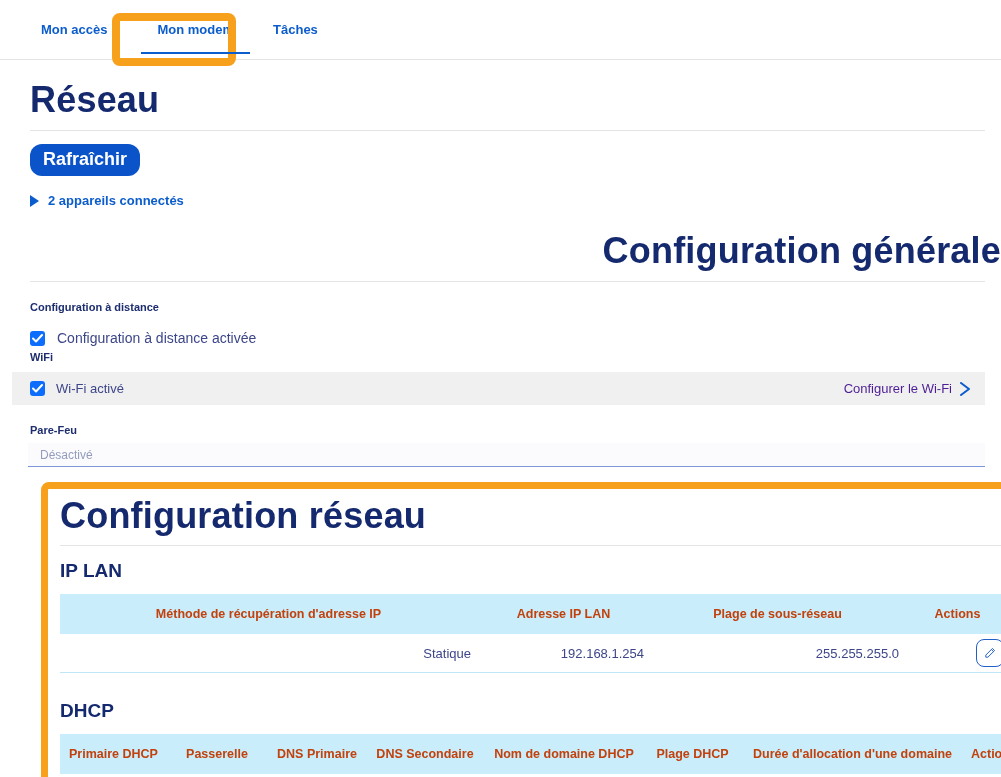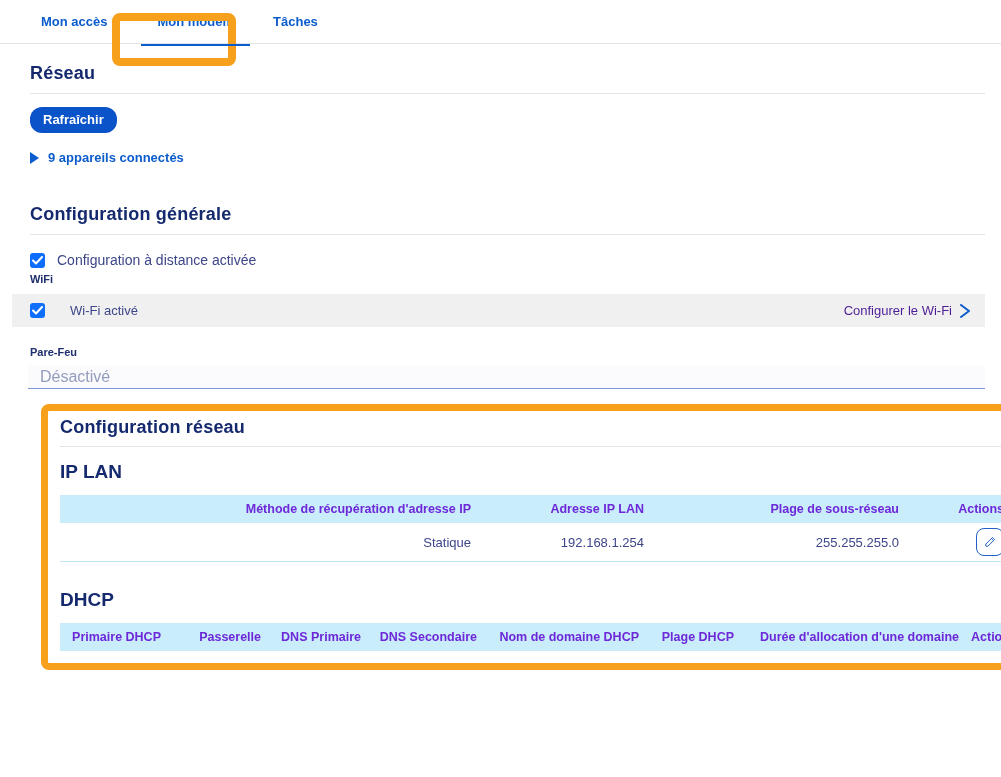--- a/index.html
+++ b/index.html
@@ -10,21 +10,21 @@
     color: #3c4688;
     overflow: hidden;
     position: relative;
   }
 
   
   .tabbar {
     position: relative;
     display: flex;
     align-items: center;
-    height: 44px;
+    height: 60px;
     border-bottom: 1px solid #e4e4e4;
   }
   .tab {
     font-size: 13px;
     font-weight: bold;
     color: #0b5ccc;
     cursor: pointer;
     position: relative;
     white-space: nowrap;
   }
@@ -45,35 +45,35 @@
     width: 124px; height: 53px;
     border: 8px solid #f7a01b;
     border-radius: 8px;
     z-index: 2;
     pointer-events: none;
   }
 
   
   .content { padding: 0 0 0 30px; }
   h1.section-title {
-    font-size: 18px;
+    font-size: 36px;
     font-weight: 600;
     color: #152a6e;
     letter-spacing: 0.2px;
   }
   .rule {
     border: none;
     border-top: 1px solid #e4e4e4;
     margin-right: 16px;
   }
   .btn {
     display: inline-block;
     background: #0a53c9;
     color: #ffffff;
-    font-size: 13px;
+    font-size: 18px;
     font-weight: bold;
     font-family: "Liberation Sans", sans-serif;
     border: none;
     border-radius: 12px;
     padding: 5px 13px 6px;
     cursor: pointer;
   }
   .small-label {
     font-size: 11px;
     font-weight: bold;
@@ -109,54 +109,54 @@
     width: max-content;
   }
   .tri-right {
     width: 0; height: 0;
     border-left: 9px solid #0b5ccc;
     border-top: 6px solid transparent;
     border-bottom: 6px solid transparent;
   }
 
   
-  .title-general { margin-top: 39px; }
+  .title-general { margin-top: 22px; text-align: right; }
   .rule-2 { margin-top: 9px; }
   .btn-restart { margin-top: 13px; }
   .label-remote { margin-top: 19px; }
   .row-remote { margin-top: 17px; }
   .label-wifi { margin-top: 5px; }
   .wifi-band {
     margin: 9px 0 0 -18px;
     width: 973px;
     height: 33px;
     background: #f0f0f0;
     display: flex;
     align-items: center;
     justify-content: space-between;
     padding: 0 14px 0 18px;
   }
-  .wifi-left { display: flex; align-items: flex-start; gap: 25px; }
+  .wifi-left { display: flex; align-items: flex-start; gap: 11px; }
   .wifi-label { font-size: 13px; color: #3c4688; }
   .wifi-config {
     display: flex;
     align-items: center;
     gap: 7px;
     font-size: 13px;
     color: #4c1d95;
     cursor: pointer;
   }
   .label-firewall { margin-top: 19px; }
   .firewall-field {
     margin: 7px 0 0 -2px;
     width: 957px;
     height: 24px;
     background: #fbfbfd;
     border-bottom: 1px solid #7d95d9;
-    font-size: 16px;
+    font-size: 12px;
     color: #939cbd;
     display: flex;
     align-items: center;
     padding-left: 12px;
   }
 
   
   .orange-frame {
     margin: 15px 0 0 11px;
     width: 980px;
@@ -175,25 +175,25 @@
   .sub-dhcp { margin-top: 27px; }
 
   table.data-table {
     border-collapse: collapse;
     table-layout: fixed;
     width: 950px;
     margin-top: 12px;
   }
   table.data-table th {
     background: #c9edfa;
-    color: #6d28d9;
+    color: #c2410c;
     font-size: 12.5px;
     font-weight: bold;
-    text-align: right;
-    padding: 7px 6px;
+    text-align: center;
+    padding: 13px 6px;
     white-space: nowrap;
     overflow: hidden;
   }
   table.data-table td {
     font-size: 13px;
     color: #3c4688;
     text-align: right;
     padding: 5px 6px;
     border-bottom: 1px solid #bfe6f4;
     vertical-align: middle;
@@ -221,27 +221,28 @@
 </div>
 
 <div class="content">
 
   
   <h1 class="section-title title-reseau">Réseau</h1>
   <hr class="rule rule-1">
   <button class="btn btn-refresh">Rafraîchir</button>
   <div class="devices-link">
     <span class="tri-right"></span>
-    <span>9 appareils connectés</span>
+    <span>2 appareils connectés</span>
   </div>
 
   
   <h1 class="section-title title-general">Configuration générale</h1>
   <hr class="rule rule-2">
 
+  <div class="small-label label-remote">Configuration à distance</div>
   <div class="chk-row row-remote">
     <span class="checkbox">
       <svg width="11" height="9" viewBox="0 0 11 9">
         <polyline points="1,4.5 4,7.5 10,1" fill="none" stroke="#ffffff" stroke-width="2" stroke-linecap="round" stroke-linejoin="round"></polyline>
       </svg>
     </span>
     <span class="chk-label">Configuration à distance activée</span>
   </div>
 
   <div class="small-label label-wifi">WiFi</div>

